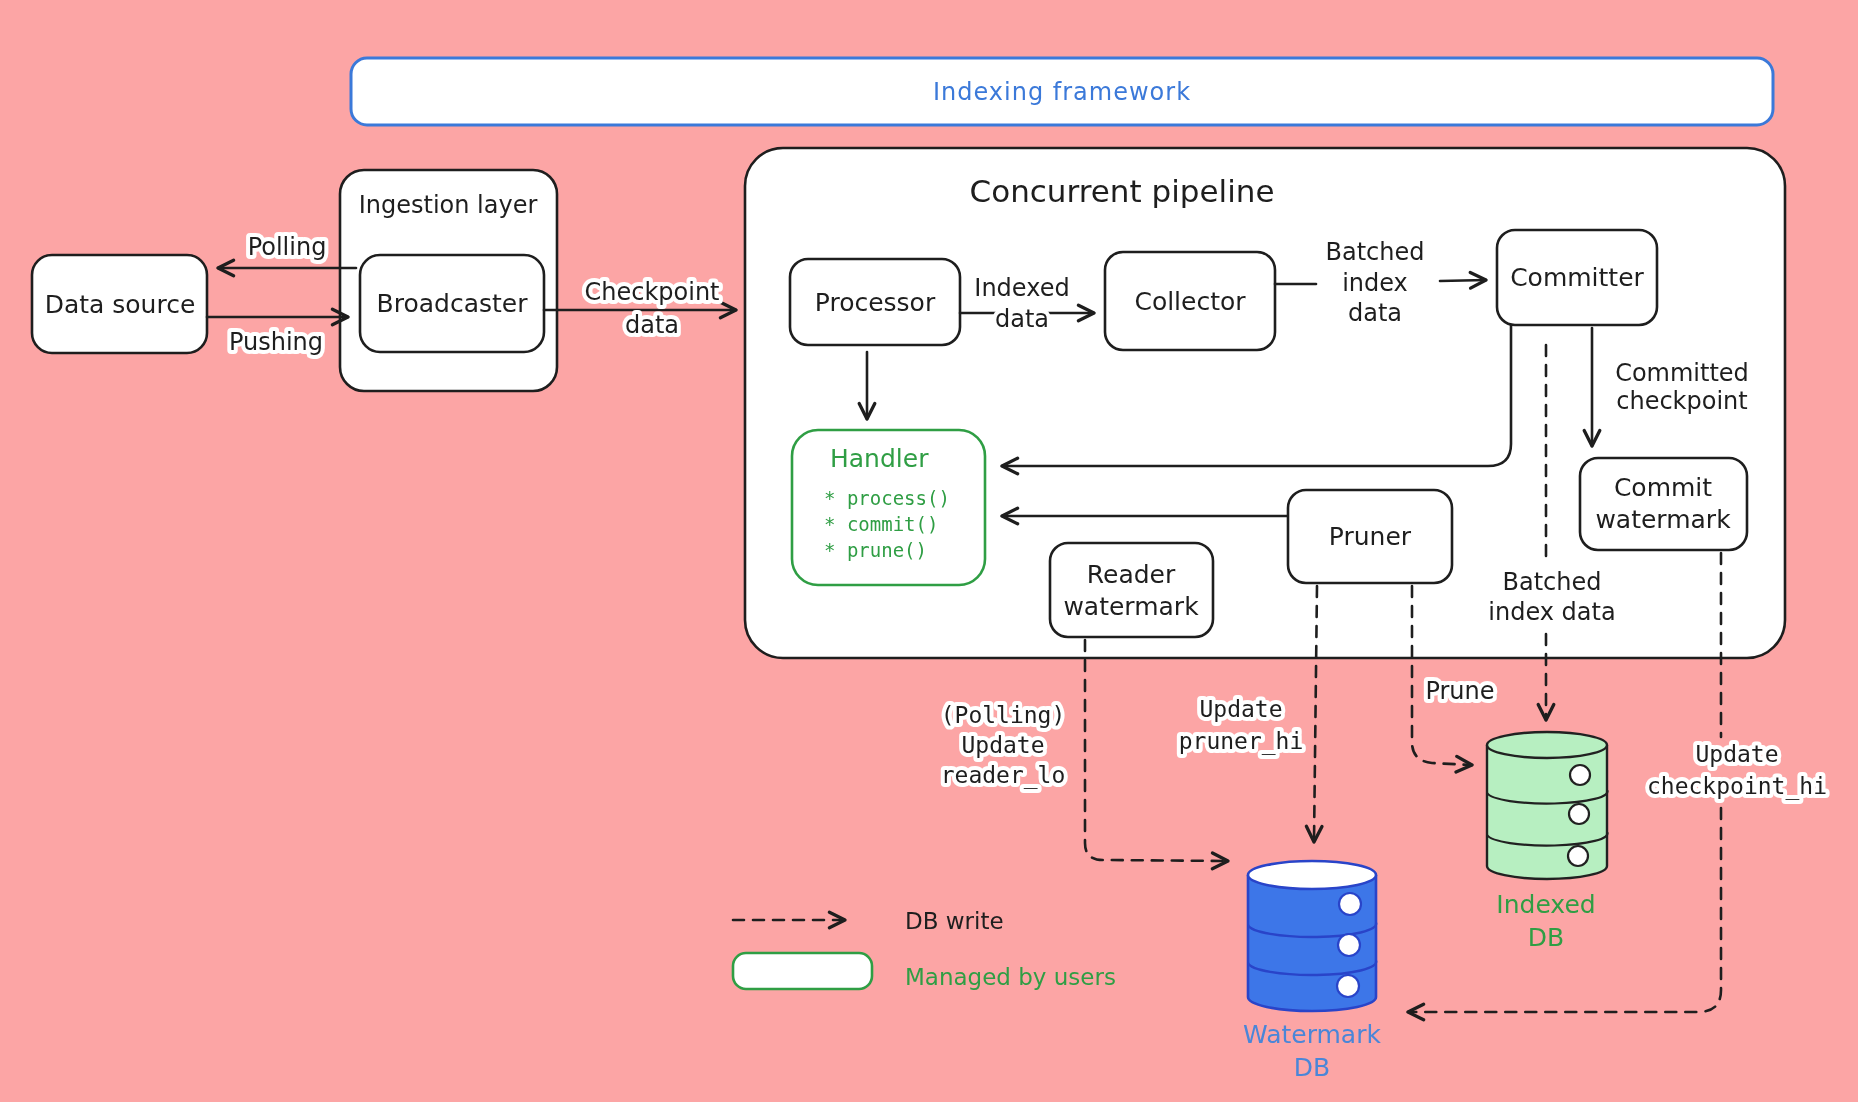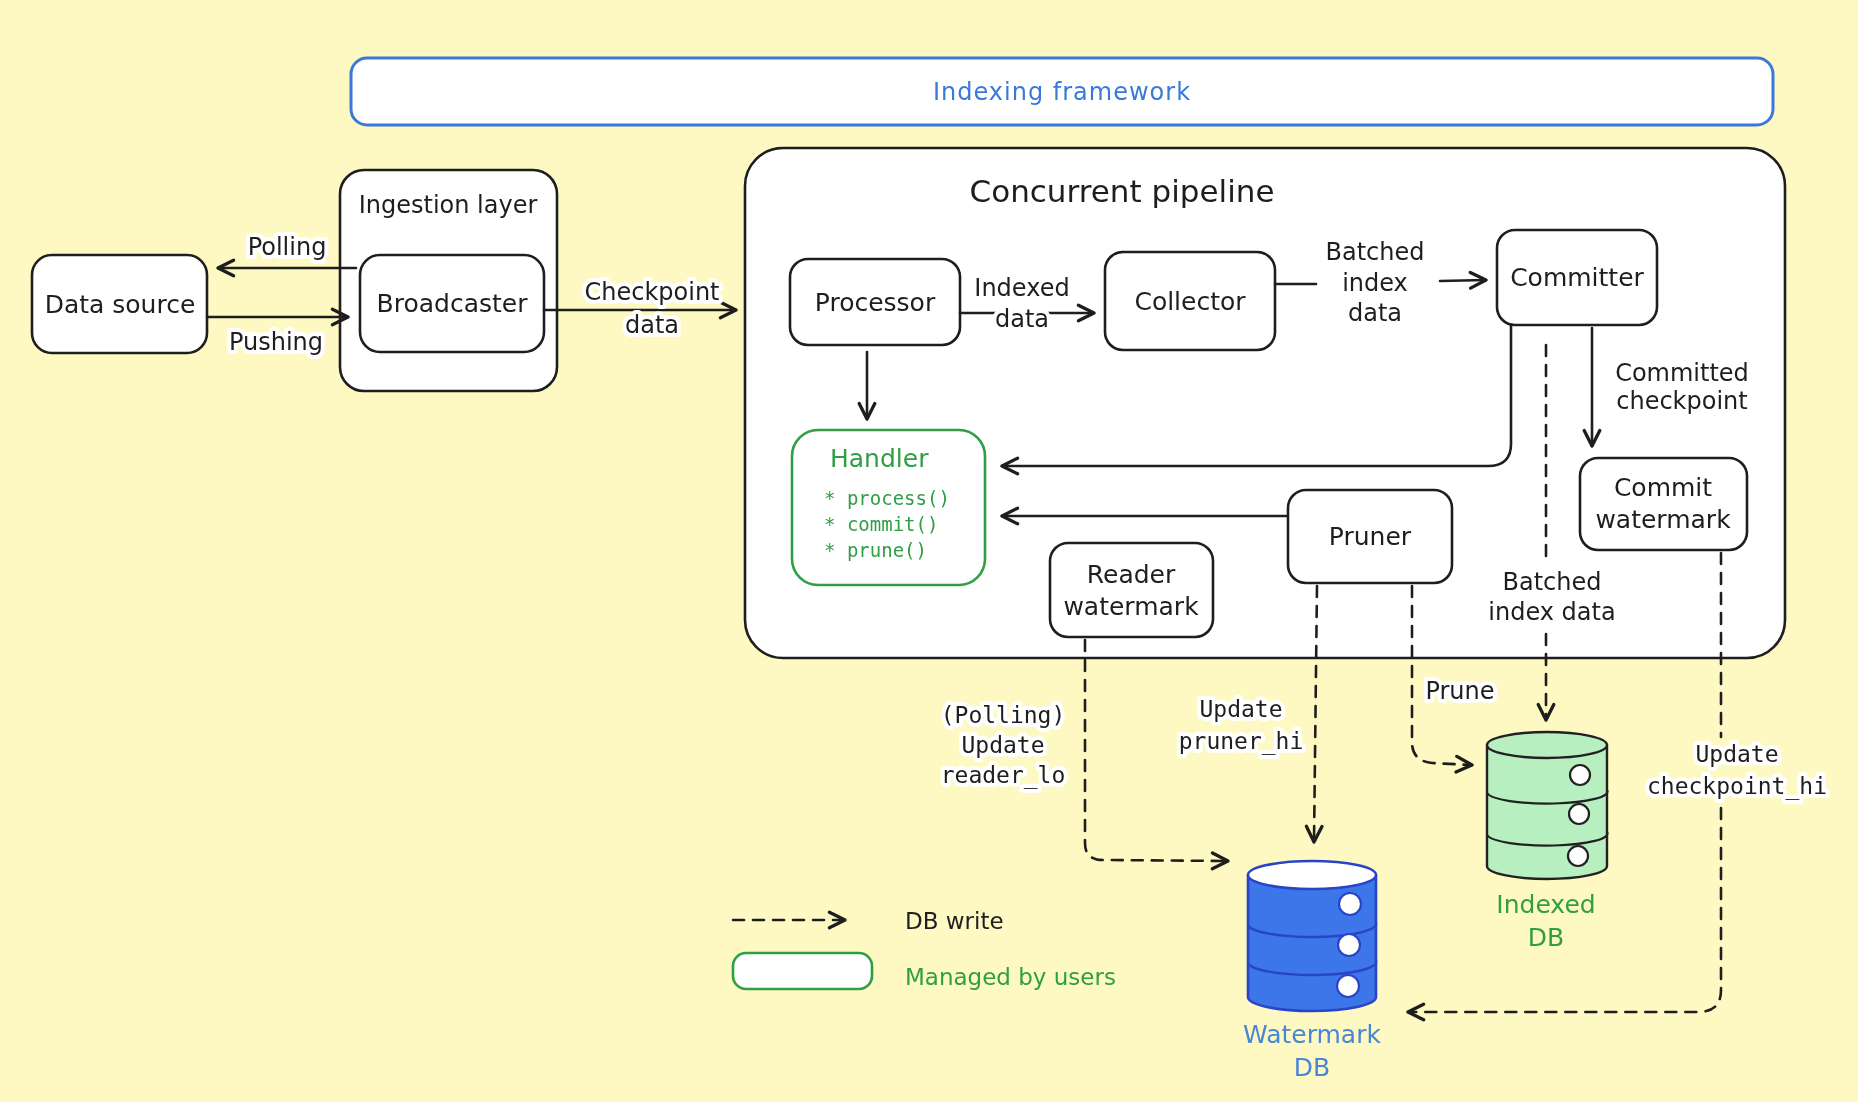--- a/index.html
+++ b/index.html
@@ -1,16 +1,16 @@
 <!DOCTYPE html>
 <html><head>
 <meta charset="utf-8">
 <style>
   html,body { margin:0; padding:0; background:#ffffff; }
-  .stage { position:relative; width:1858px; height:1102px; background:#fef9c3; overflow:hidden; }
+  .stage { position:relative; width:1858px; height:1102px; background:#fca5a5; overflow:hidden; }
   svg { display:block; }
   .box   { fill:#ffffff; stroke:#1e1e1e; stroke-width:2.6; }
   .line  { fill:none; stroke:#1e1e1e; stroke-width:2.6; stroke-linecap:round; stroke-linejoin:round; }
   .dash  { stroke-dasharray:11 9; }
   .hand  { font-family:"DejaVu Sans", sans-serif; fill:#1e1e1e; }
   .mono  { font-family:"DejaVu Sans Mono", monospace; fill:#1e1e1e; }
   .ctr   { text-anchor:middle; }
   .halo  { paint-order:stroke; stroke:#ffffff; stroke-width:8; stroke-linejoin:round; }
   .blue-stroke  { stroke:#3b79d9; }
   .blue-text    { fill:#3b79d9; }

